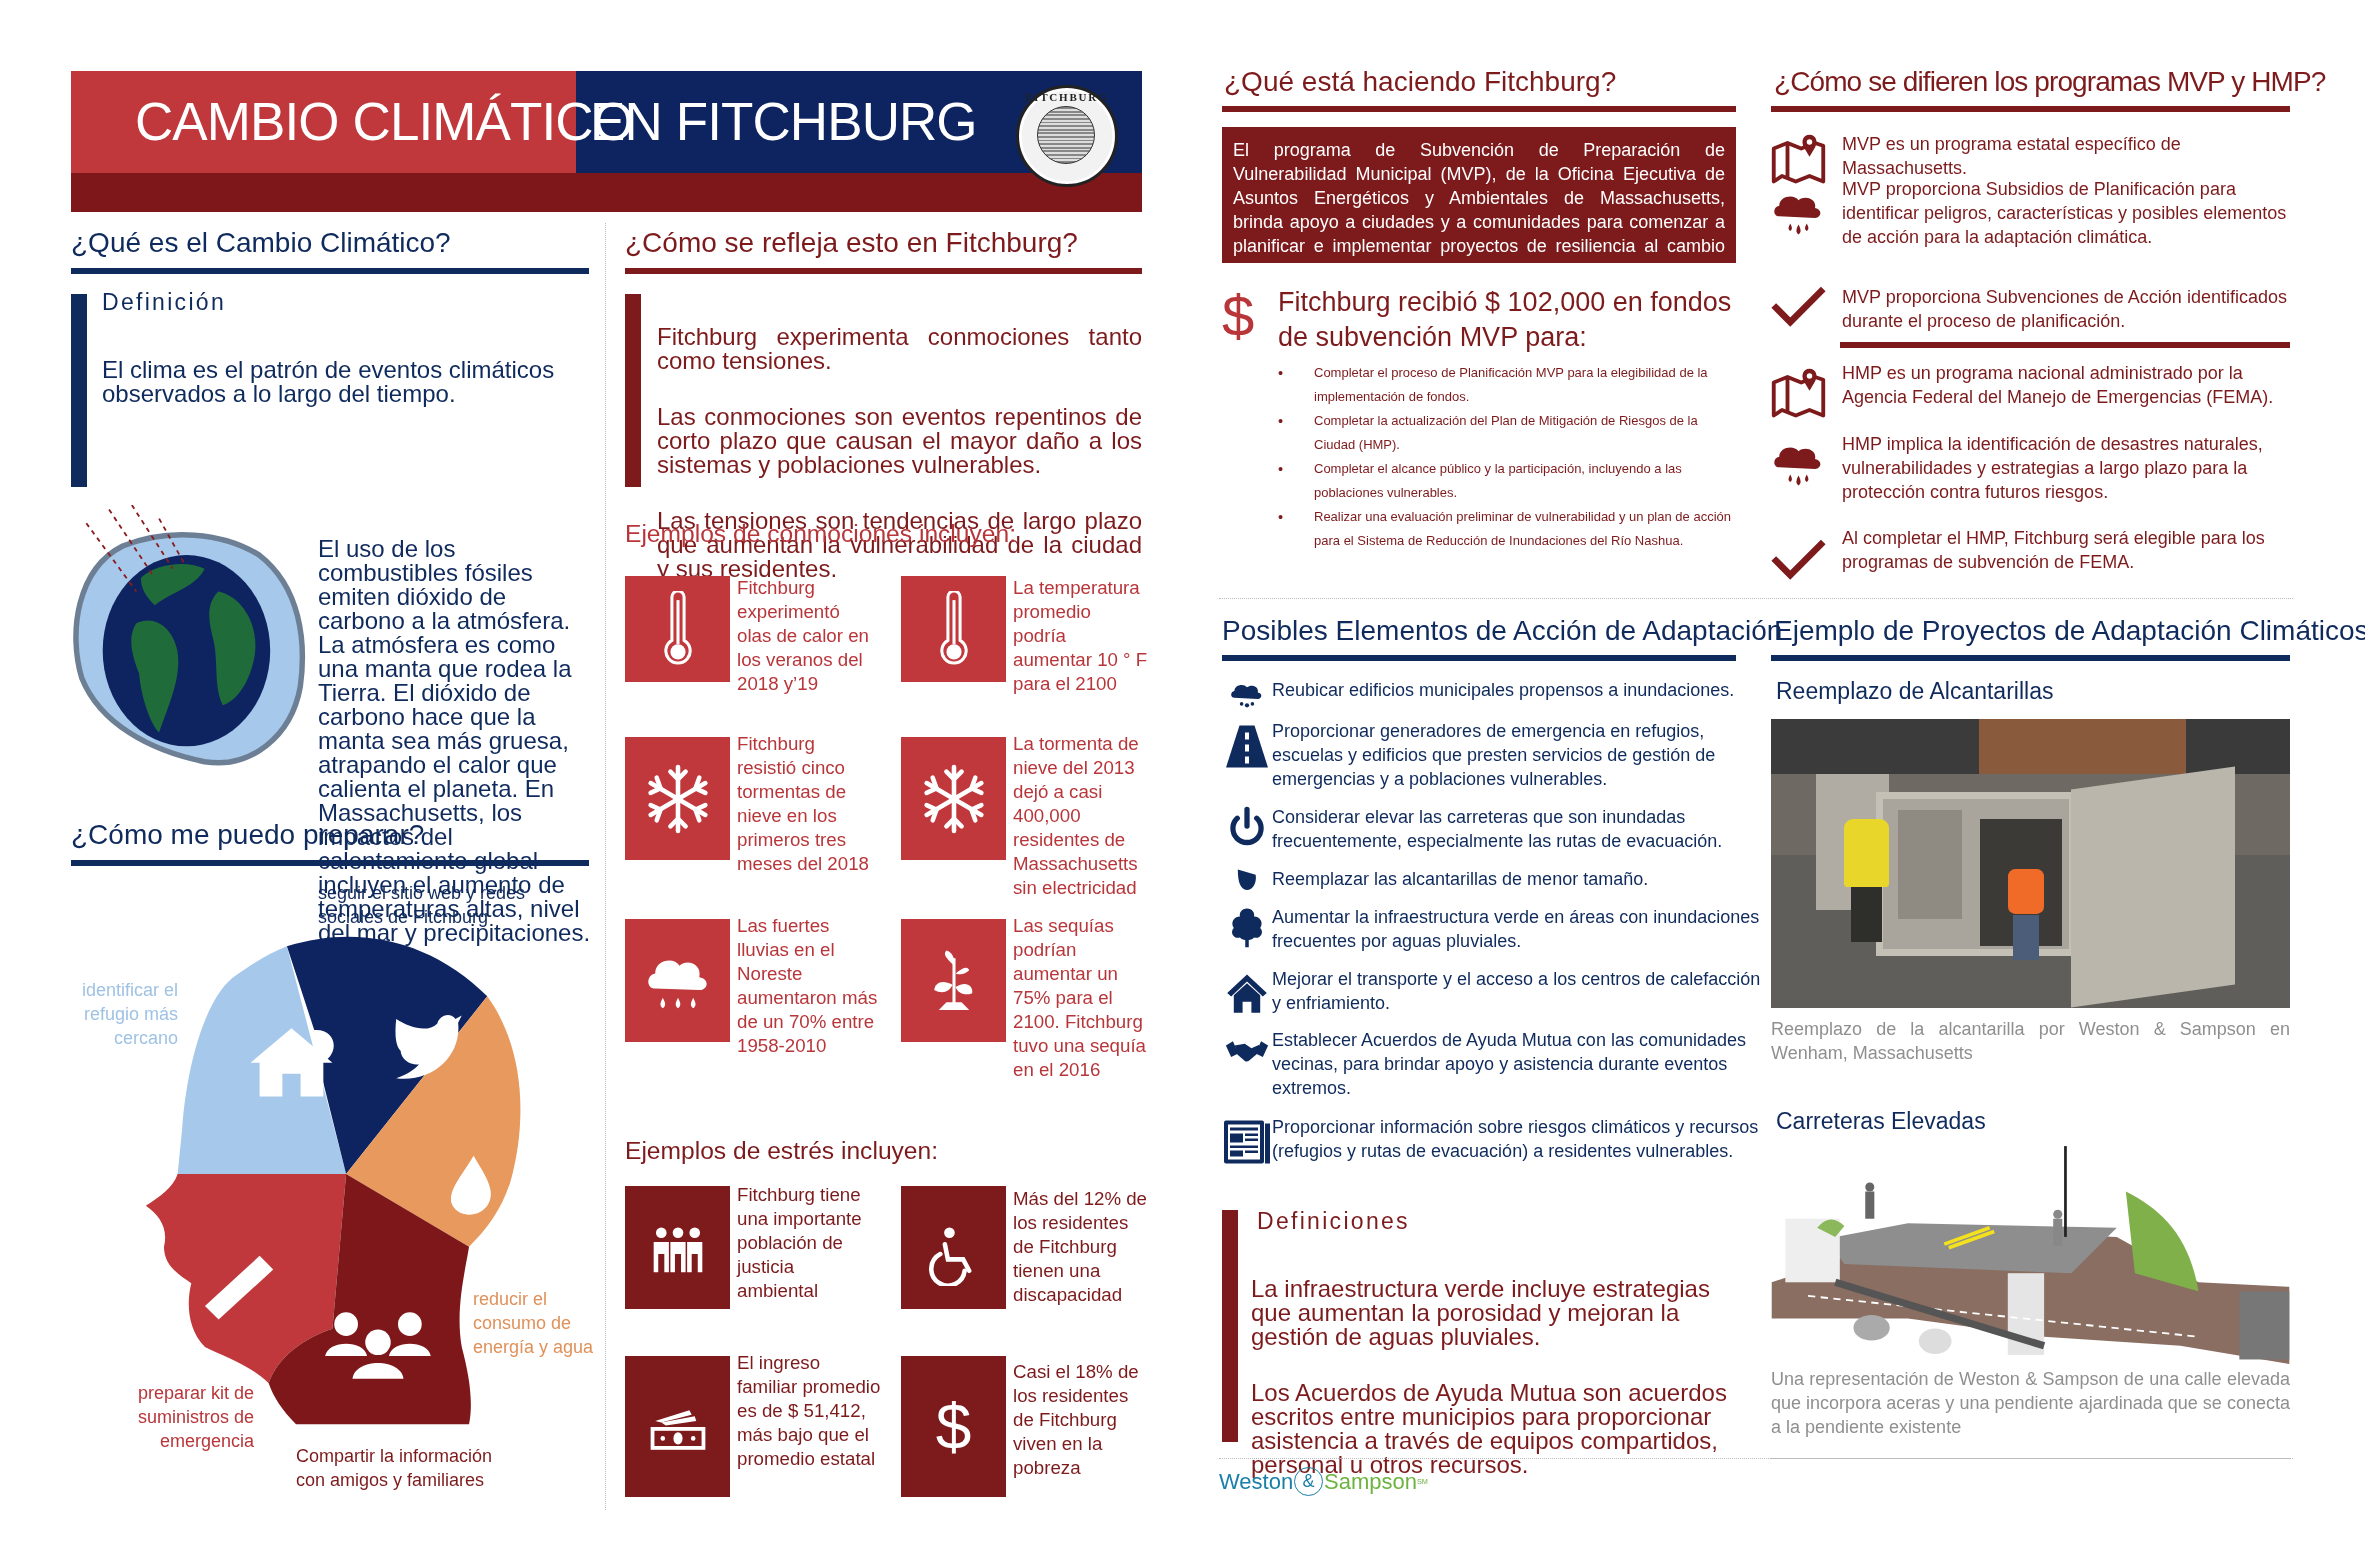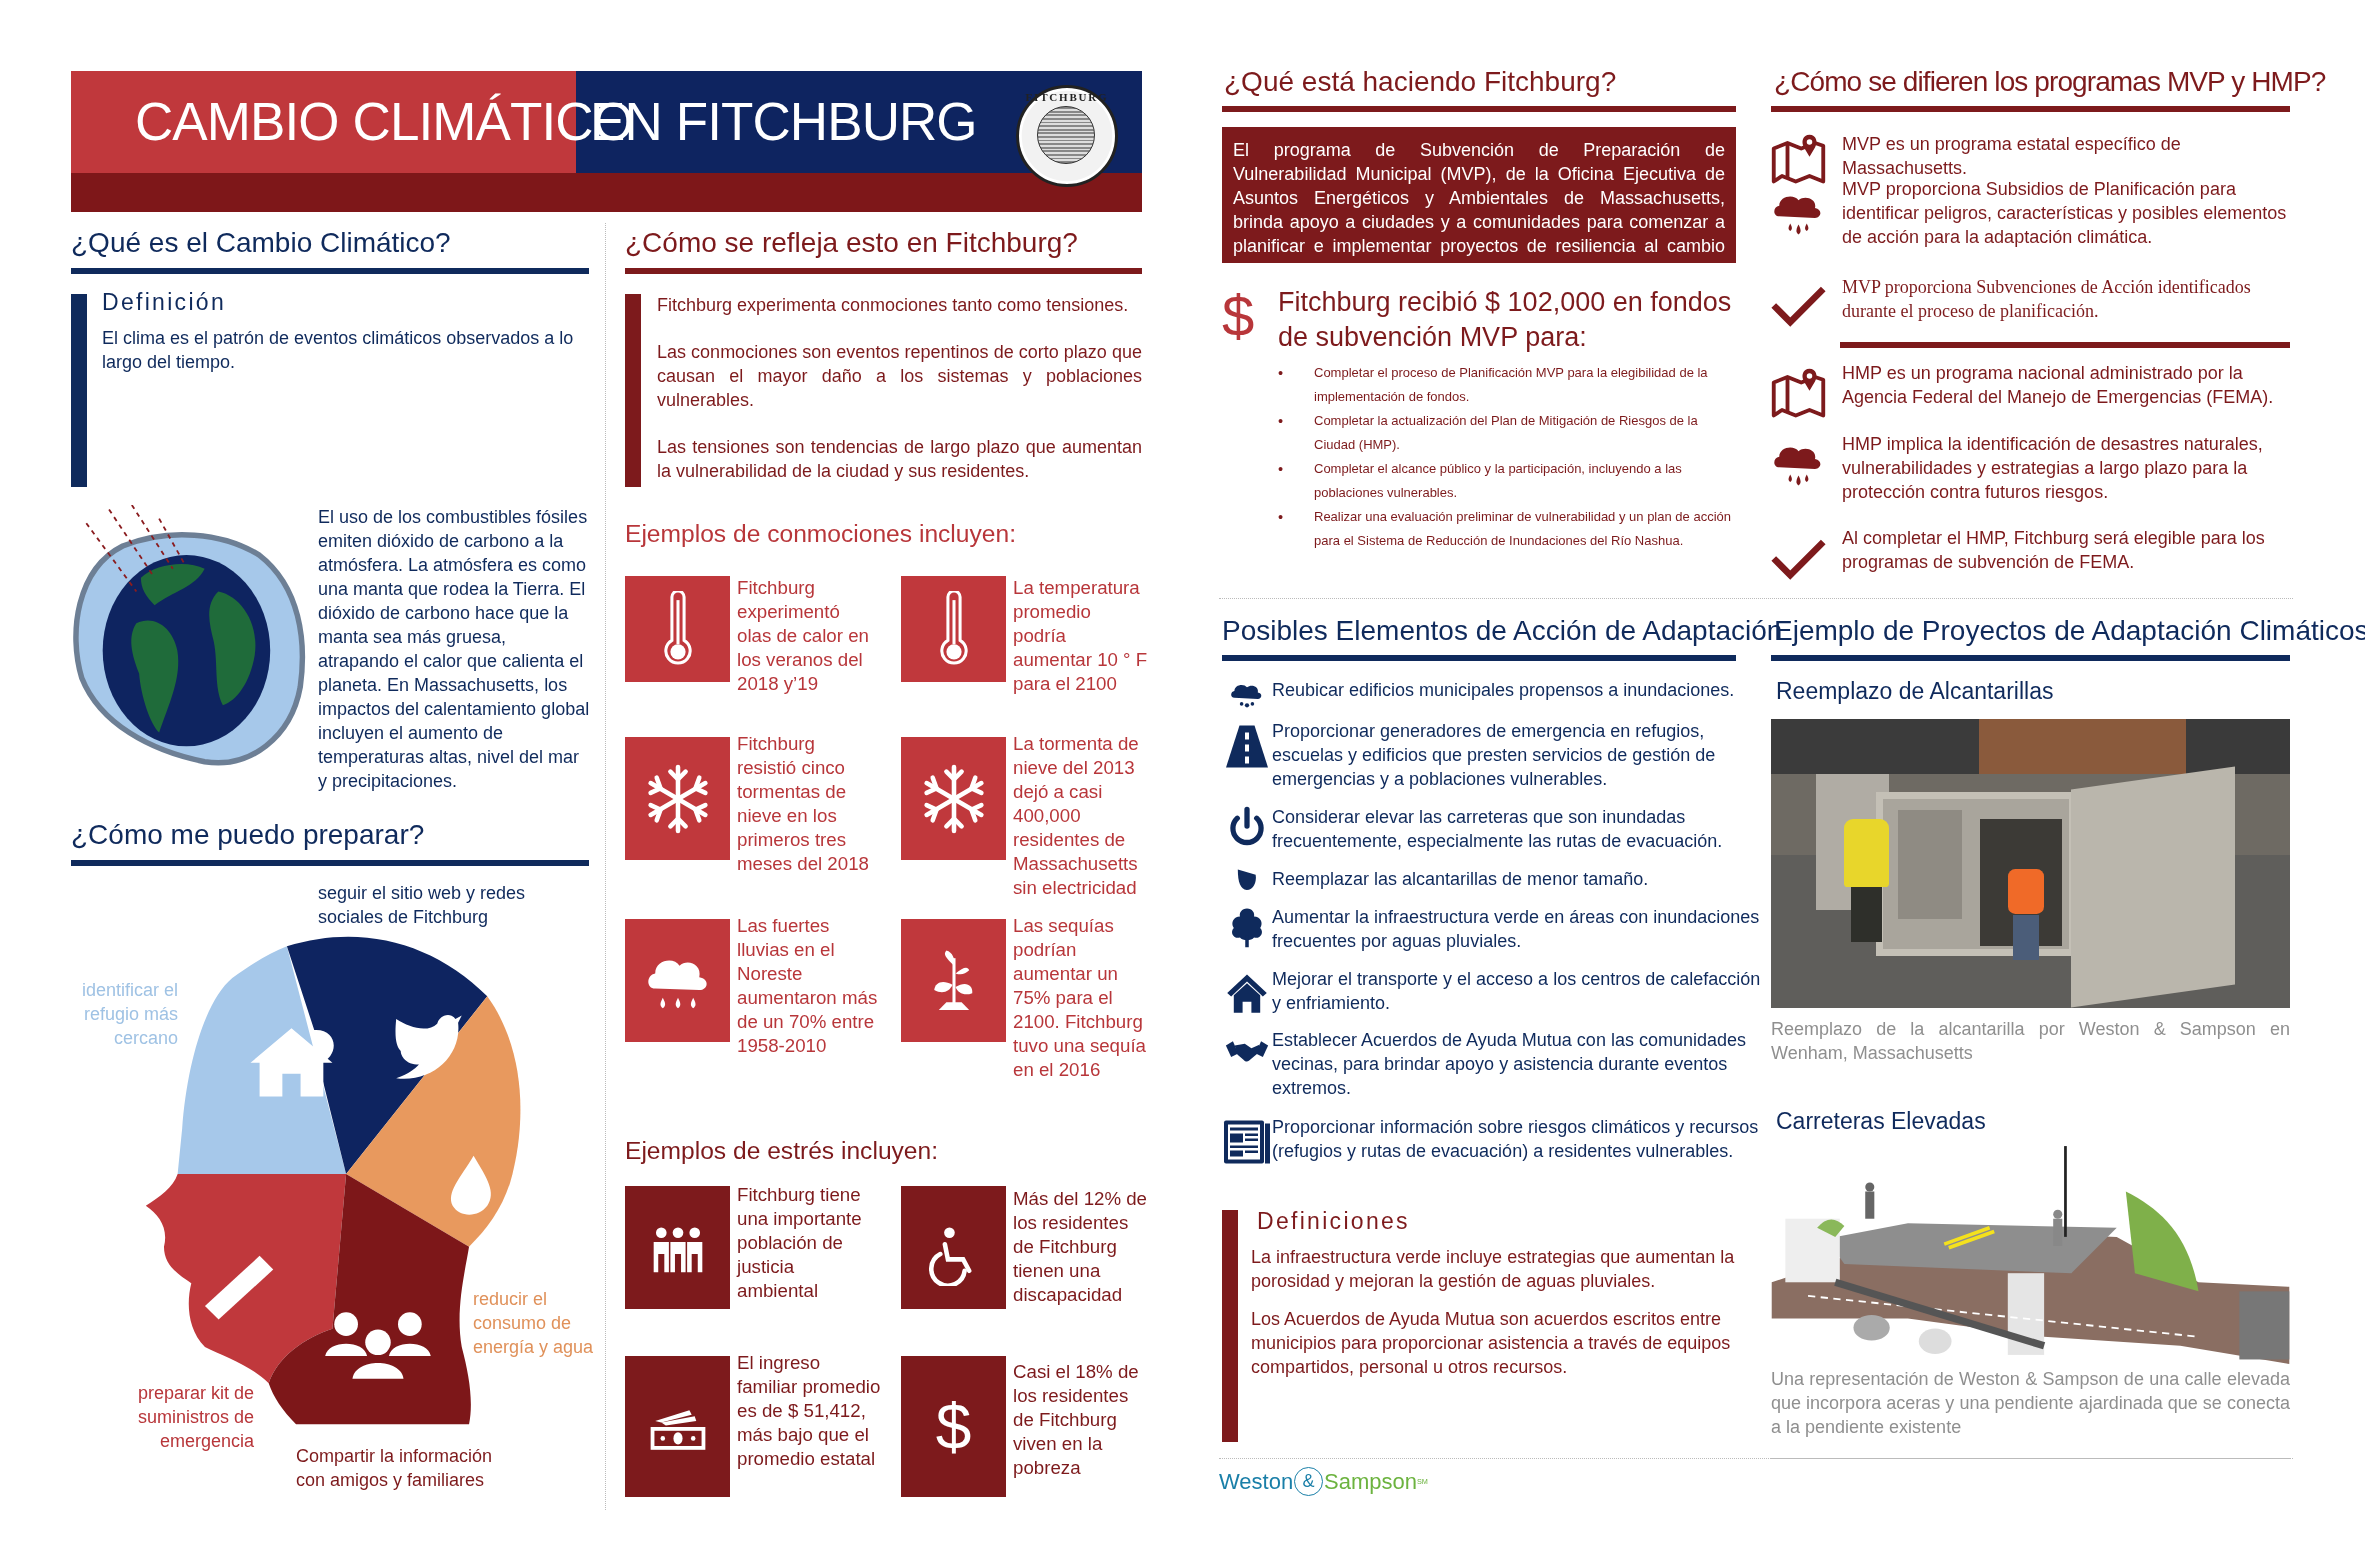--- a/index.html
+++ b/index.html
@@ -20,21 +20,21 @@
   .seal { left: 1016px; top: 85px; width: 102px; height: 102px; border-radius: 50%; background: #f2f2f2; border: 3.6px solid #222; box-shadow: 0 0 0 2.7px #fff inset; }
   .seal-inner { position: absolute; left: 18px; top: 18px; width: 58px; height: 58px; border-radius: 50%; border: 1.8px solid #333; background: repeating-linear-gradient(0deg, #888 0 1.8px, #ddd 1.8px 3.6px); }
   .seal-txt { position: absolute; left: 0; top: 2.7px; width: 100%; text-align: center; font-size: 11px; font-family: "Liberation Serif", serif; font-weight: bold; color: #222; letter-spacing: 1.8px; }
 
   h2.sec { position: absolute; font-weight: normal; font-size: 28px; white-space: nowrap; }
   .rule { position: absolute; height: 5.5px; }
   .rule.navy-bg { background: #0f2a5c; }
   .rule.maroon-bg { background: #7d1a1c; }
   .vbar { position: absolute; width: 16.4px; }
 
-  p.tx { font-size: 18px; line-height: 24px; }
+  p.tx { font-size: 24px; line-height: 24px; margin-top: 32px; }
   .dotv { position: absolute; border-left: 1.8px dotted #bbb; }
   .doth { position: absolute; border-top: 1.8px dotted #bbb; }
 
   
   .tile { position: absolute; width: 105px; height: 123px; display: flex; align-items: center; justify-content: center; }
   .tile.red-bg { background: #c0383c; }
   .tile.mar-bg { background: #7d1a1c; }
   .tile-text { position: absolute; font-size: 18.7px; line-height: 24px; }
   .tile svg { width: 76px; height: 76px; }
 
@@ -433,21 +433,21 @@
           <path d="M50,70 C54,78 56,84 50,88 C44,84 46,78 50,70 Z"></path>
           <path d="M65,68 C68,74 70,78 65,82 C60,78 62,74 65,68 Z"></path>
         </g>
       </svg></div>
   <div class="cmp-text" style="top:0;"> MVP proporciona Subsidios de Planificación para identificar peligros, características y posibles elementos de acción para la adaptación climática.</div>
 </div>
 <div class="cmp-row" style="top:273px;">
   <div class="cmp-icon" style="top:4.5px;"><svg viewBox="0 0 100 100">
         <path d="M5,50 L35,80 L95,20" fill="none" stroke="#7d1a1c" stroke-width="12"></path>
       </svg></div>
-  <div class="cmp-text" style="top:2px;font-family:Liberation Serif, serif;">MVP proporciona Subvenciones de Acción identificados durante el proceso de planificación.</div>
+  <div class="cmp-text" style="top:12px;">MVP proporciona Subvenciones de Acción identificados durante el proceso de planificación.</div>
 </div>
 <div class="rule maroon-bg" style="left:1840px; top:342px; width:450px;"></div>
 <div class="cmp-row" style="top:361px;">
   <div class="cmp-icon" style="top:4.5px;"><svg viewBox="0 0 100 100">
         <g fill="none" stroke="#7d1a1c" stroke-width="7" stroke-linejoin="round">
           <path d="M5,30 L30,20 L55,30 L80,20 L95,25 L95,90 L70,80 L45,90 L20,80 L5,90 Z"></path>
           <line x1="30" y1="20" x2="30" y2="82"></line>
         </g>
         <path d="M70,5 C58,5 54,18 60,28 L70,45 L80,28 C86,18 82,5 70,5 Z" fill="#7d1a1c"></path>
         <circle cx="70" cy="18" r="5" fill="#fff"></circle>

